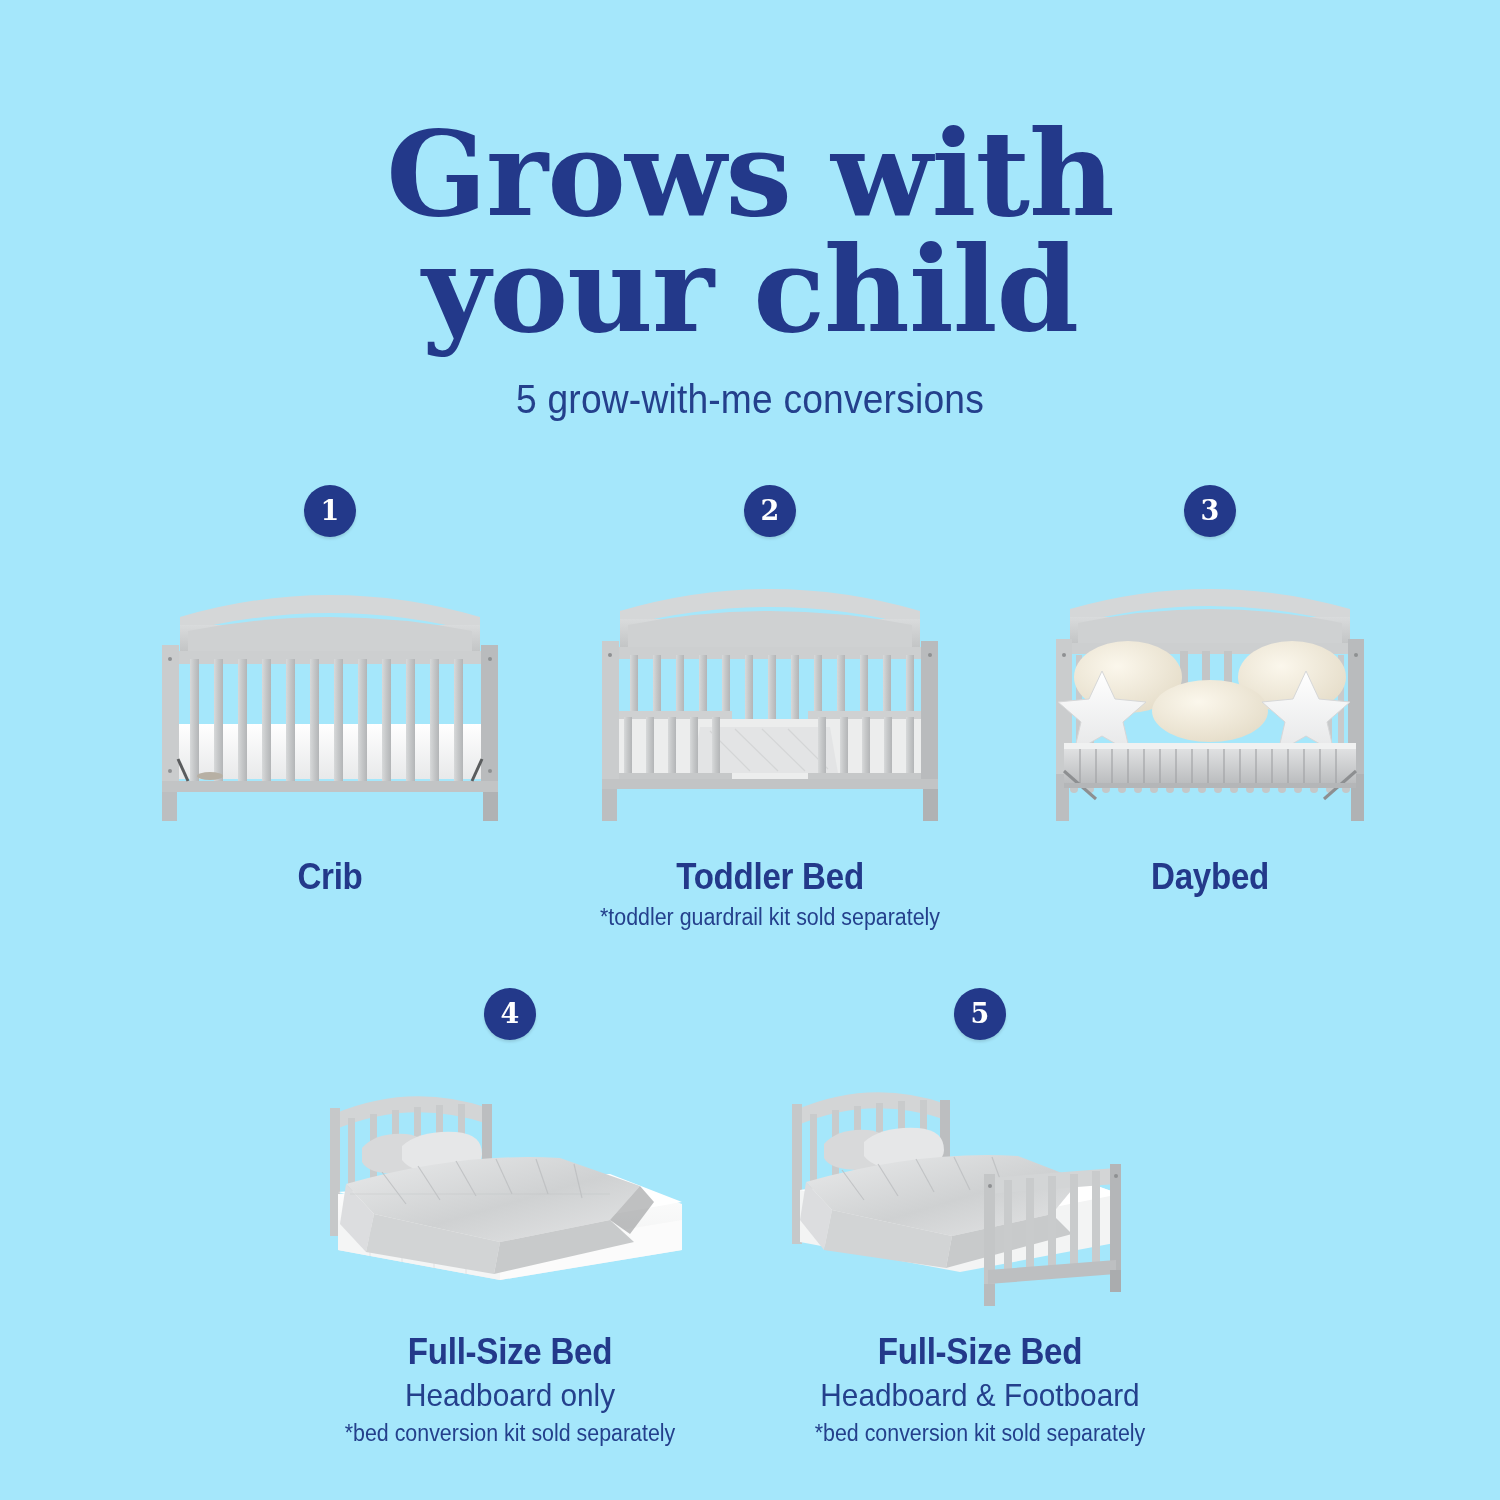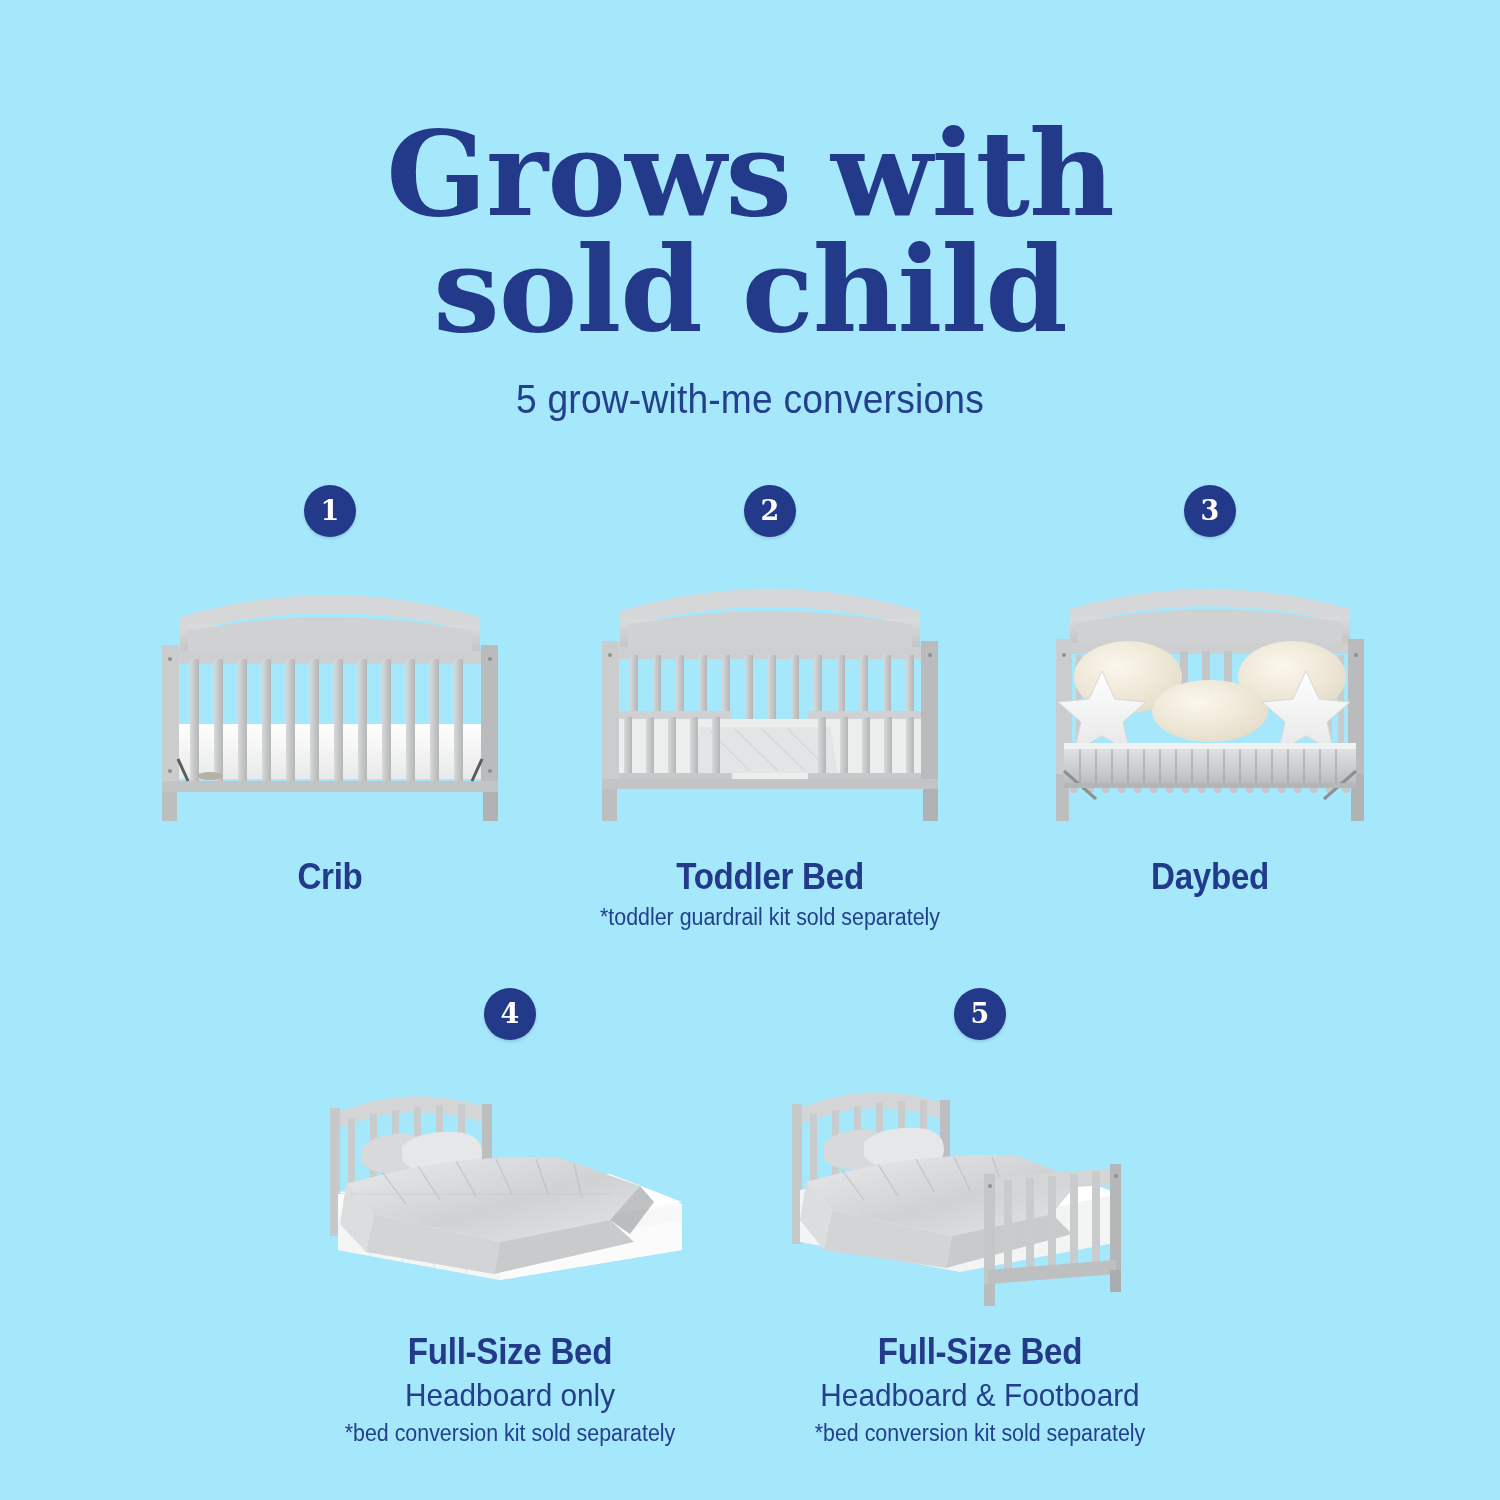--- a/index.html
+++ b/index.html
@@ -81,21 +81,21 @@
   }
 </style>
 </head>
 <body>
 
 <div class="stage">
 
   <div class="header">
     <h1 class="title">
       <span>Grows with</span>
-      <span class="l2">sold child</span>
+      <span class="l2">your child</span>
     </h1>
     <p class="subtitle">5 grow-with-me conversions</p>
   </div>
 
   <div class="cell" style="left:105px;top:485px;width:450px;">
     <div class="badge">1</div>
 
     <svg class="art" width="380" height="265" viewBox="0 0 380 265" style="margin-top:22px;">
       <defs>
         <linearGradient id="gWoodV" x1="0" y1="0" x2="1" y2="0">

